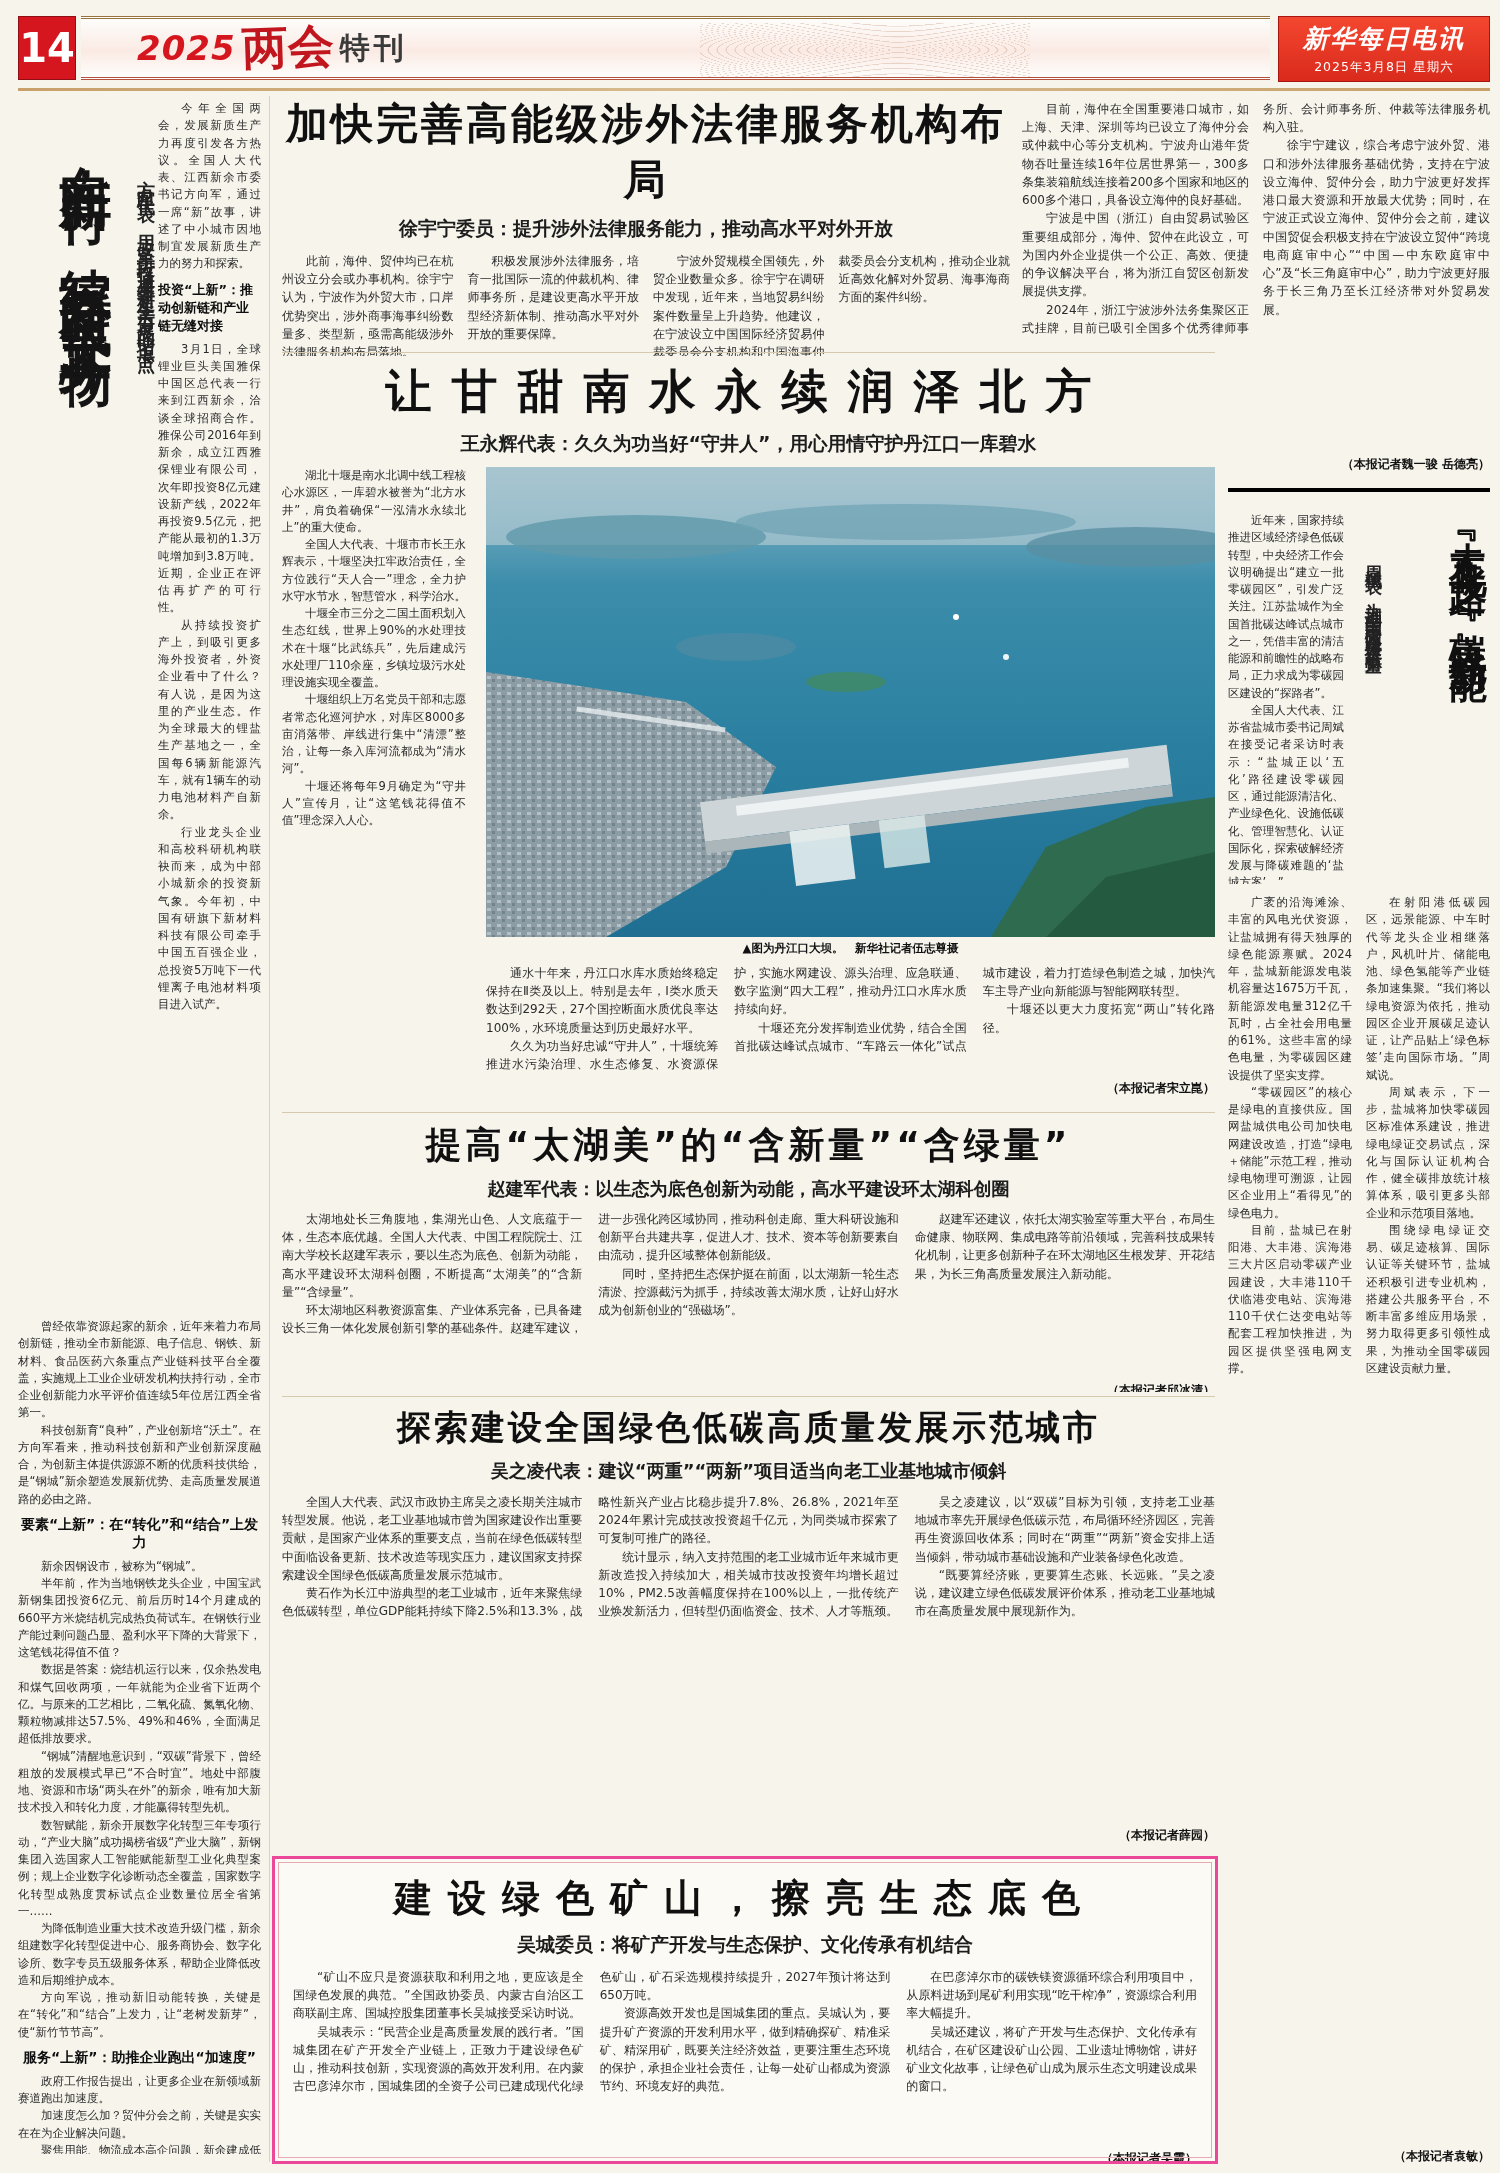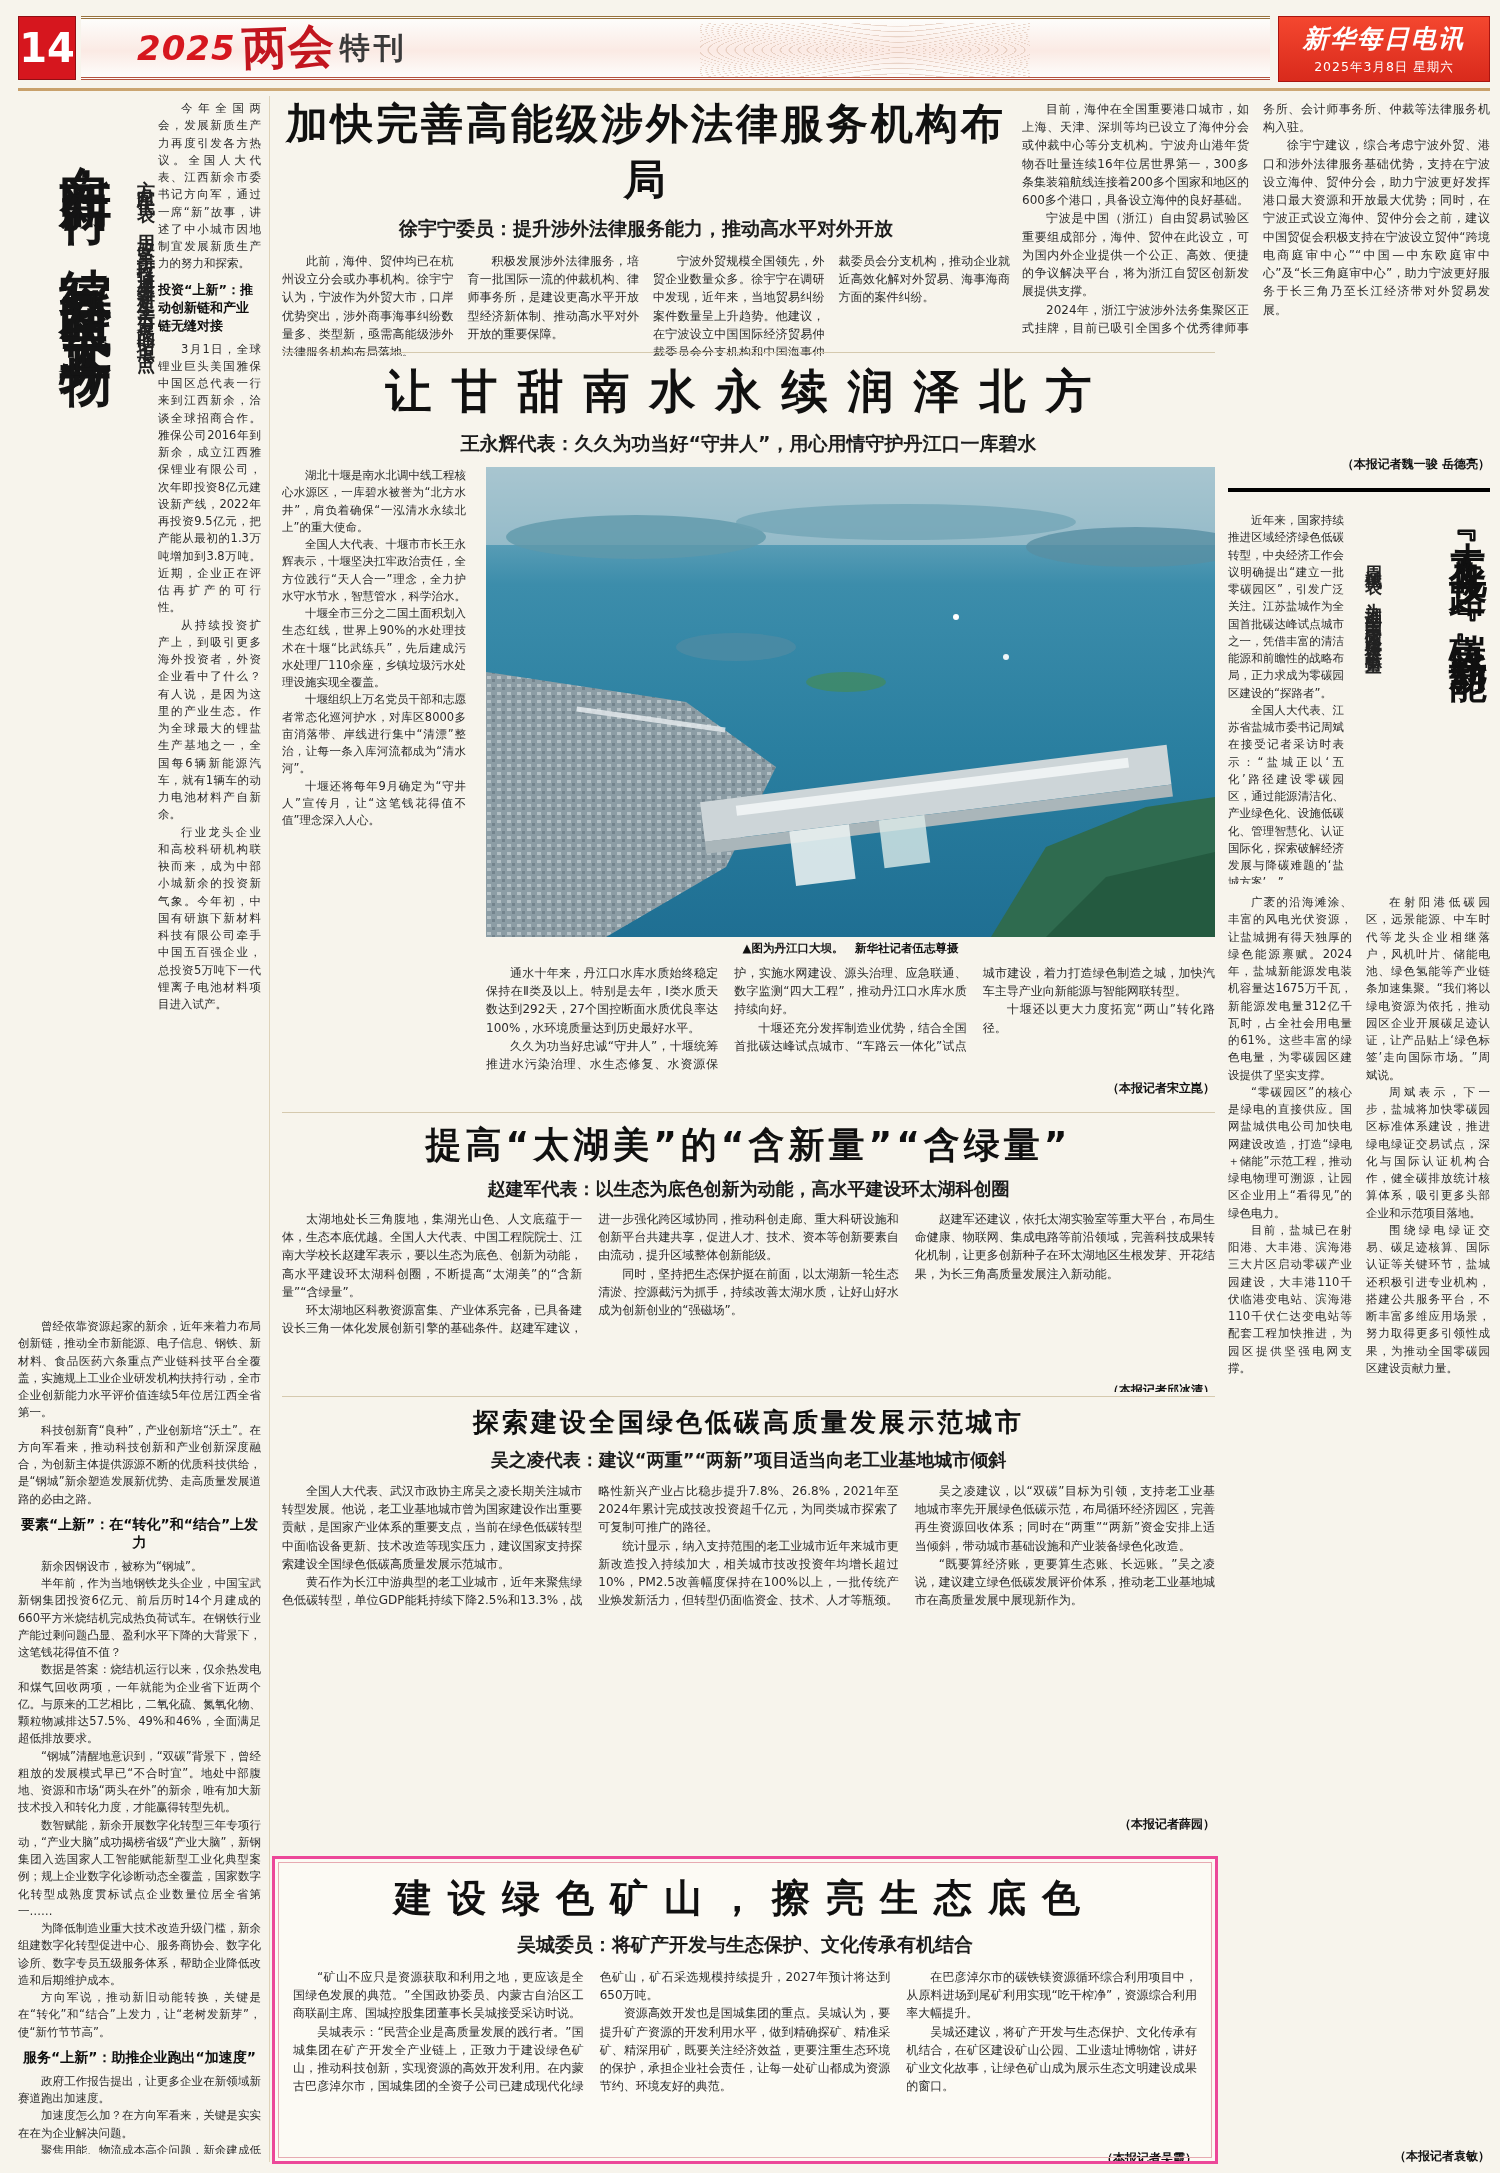--- a/index.html
+++ b/index.html
@@ -109,21 +109,21 @@
         <p>数据是答案：烧结机运行以来，仅余热发电和煤气回收两项，一年就能为企业省下近两个亿。与原来的工艺相比，二氧化硫、氮氧化物、颗粒物减排达57.5%、49%和46%，全面满足超低排放要求。</p>
         <p>“钢城”清醒地意识到，“双碳”背景下，曾经粗放的发展模式早已“不合时宜”。地处中部腹地、资源和市场“两头在外”的新余，唯有加大新技术投入和转化力度，才能赢得转型先机。</p>
         <p>数智赋能，新余开展数字化转型三年专项行动，“产业大脑”成功揭榜省级“产业大脑”，新钢集团入选国家人工智能赋能新型工业化典型案例；规上企业数字化诊断动态全覆盖，国家数字化转型成熟度贯标试点企业数量位居全省第一……</p>
         <p>为降低制造业重大技术改造升级门槛，新余组建数字化转型促进中心、服务商协会、数字化诊所、数字专员五级服务体系，帮助企业降低改造和后期维护成本。</p>
         <p>方向军说，推动新旧动能转换，关键是在“转化”和“结合”上发力，让“老树发新芽”，使“新竹节节高”。</p>
       </div>
     <div class="sect-h">服务“上新”：助推企业跑出“加速度”</div>
     <div>
 
     <p>政府工作报告提出，让更多企业在新领域新赛道跑出加速度。</p>
-        <p>加速度怎么加？在方向军看来，关键是实实在在为企业解决问题。</p>
+        <p>加速度怎么加？贸仲分会之前，关键是实实在在为企业解决问题。</p>
         <p>聚焦用能、物流成本高企问题，新余建成低价清洁煤电与平价光伏协同发展项目，与传统煤电机组相比，循环效率更高，煤耗更低；投资启动实施袁河航道提升工程，通航后每年可为企业节省物流成本6亿元以上。</p>
       </div>
 
   </div>
 </div>
 
 <div class="abs block" style="left:282px;top:96px;width:728px;height:260px">
   <div class="h-main" style="font-size:42px;letter-spacing:3px">加快完善高能级涉外法律服务机构布局</div>
   <div class="h-sub" style="font-size:19px;margin:8px 0 10px">徐宇宁委员：提升涉外法律服务能力，推动高水平对外开放</div>
   <div class="bt cols4" style="height:168px">
@@ -213,21 +213,21 @@
 
   <p>太湖地处长三角腹地，集湖光山色、人文底蕴于一体，生态本底优越。全国人大代表、中国工程院院士、江南大学校长赵建军表示，要以生态为底色、创新为动能，高水平建设环太湖科创圈，不断提高“太湖美”的“含新量”“含绿量”。</p>
       <p>环太湖地区科教资源富集、产业体系完备，已具备建设长三角一体化发展创新引擎的基础条件。赵建军建议，进一步强化跨区域协同，推动科创走廊、重大科研设施和创新平台共建共享，促进人才、技术、资本等创新要素自由流动，提升区域整体创新能级。</p>
       <p>同时，坚持把生态保护挺在前面，以太湖新一轮生态清淤、控源截污为抓手，持续改善太湖水质，让好山好水成为创新创业的“强磁场”。</p>
       <p>赵建军还建议，依托太湖实验室等重大平台，布局生命健康、物联网、集成电路等前沿领域，完善科技成果转化机制，让更多创新种子在环太湖地区生根发芽、开花结果，为长三角高质量发展注入新动能。</p>
     </div>
   <span class="byline">（本报记者邱冰清）</span>
 </div>
 
 <div class="abs block rule-t" style="left:282px;top:1396px;width:933px;height:452px">
-  <div class="h-main" style="font-size:26px;letter-spacing:3px">探索建设全国绿色低碳高质量发展示范城市</div>
+  <div class="h-main" style="font-size:34px;letter-spacing:3px">探索建设全国绿色低碳高质量发展示范城市</div>
   <div class="h-sub" style="font-size:18px;margin:8px 0 10px">吴之凌代表：建议“两重”“两新”项目适当向老工业基地城市倾斜</div>
   <div class="bt cols3" style="height:330px">
 
   <p>全国人大代表、武汉市政协主席吴之凌长期关注城市转型发展。他说，老工业基地城市曾为国家建设作出重要贡献，是国家产业体系的重要支点，当前在绿色低碳转型中面临设备更新、技术改造等现实压力，建议国家支持探索建设全国绿色低碳高质量发展示范城市。</p>
       <p>黄石作为长江中游典型的老工业城市，近年来聚焦绿色低碳转型，单位GDP能耗持续下降2.5%和13.3%，战略性新兴产业占比稳步提升7.8%、26.8%，2021年至2024年累计完成技改投资超千亿元，为同类城市探索了可复制可推广的路径。</p>
       <p>统计显示，纳入支持范围的老工业城市近年来城市更新改造投入持续加大，相关城市技改投资年均增长超过10%，PM2.5改善幅度保持在100%以上，一批传统产业焕发新活力，但转型仍面临资金、技术、人才等瓶颈。</p>
       <p>吴之凌建议，以“双碳”目标为引领，支持老工业基地城市率先开展绿色低碳示范，布局循环经济园区，完善再生资源回收体系；同时在“两重”“两新”资金安排上适当倾斜，带动城市基础设施和产业装备绿色化改造。</p>
       <p>“既要算经济账，更要算生态账、长远账。”吴之凌说，建议建立绿色低碳发展评价体系，推动老工业基地城市在高质量发展中展现新作为。</p>
     </div>
   <span class="byline">（本报记者薛园）</span>

